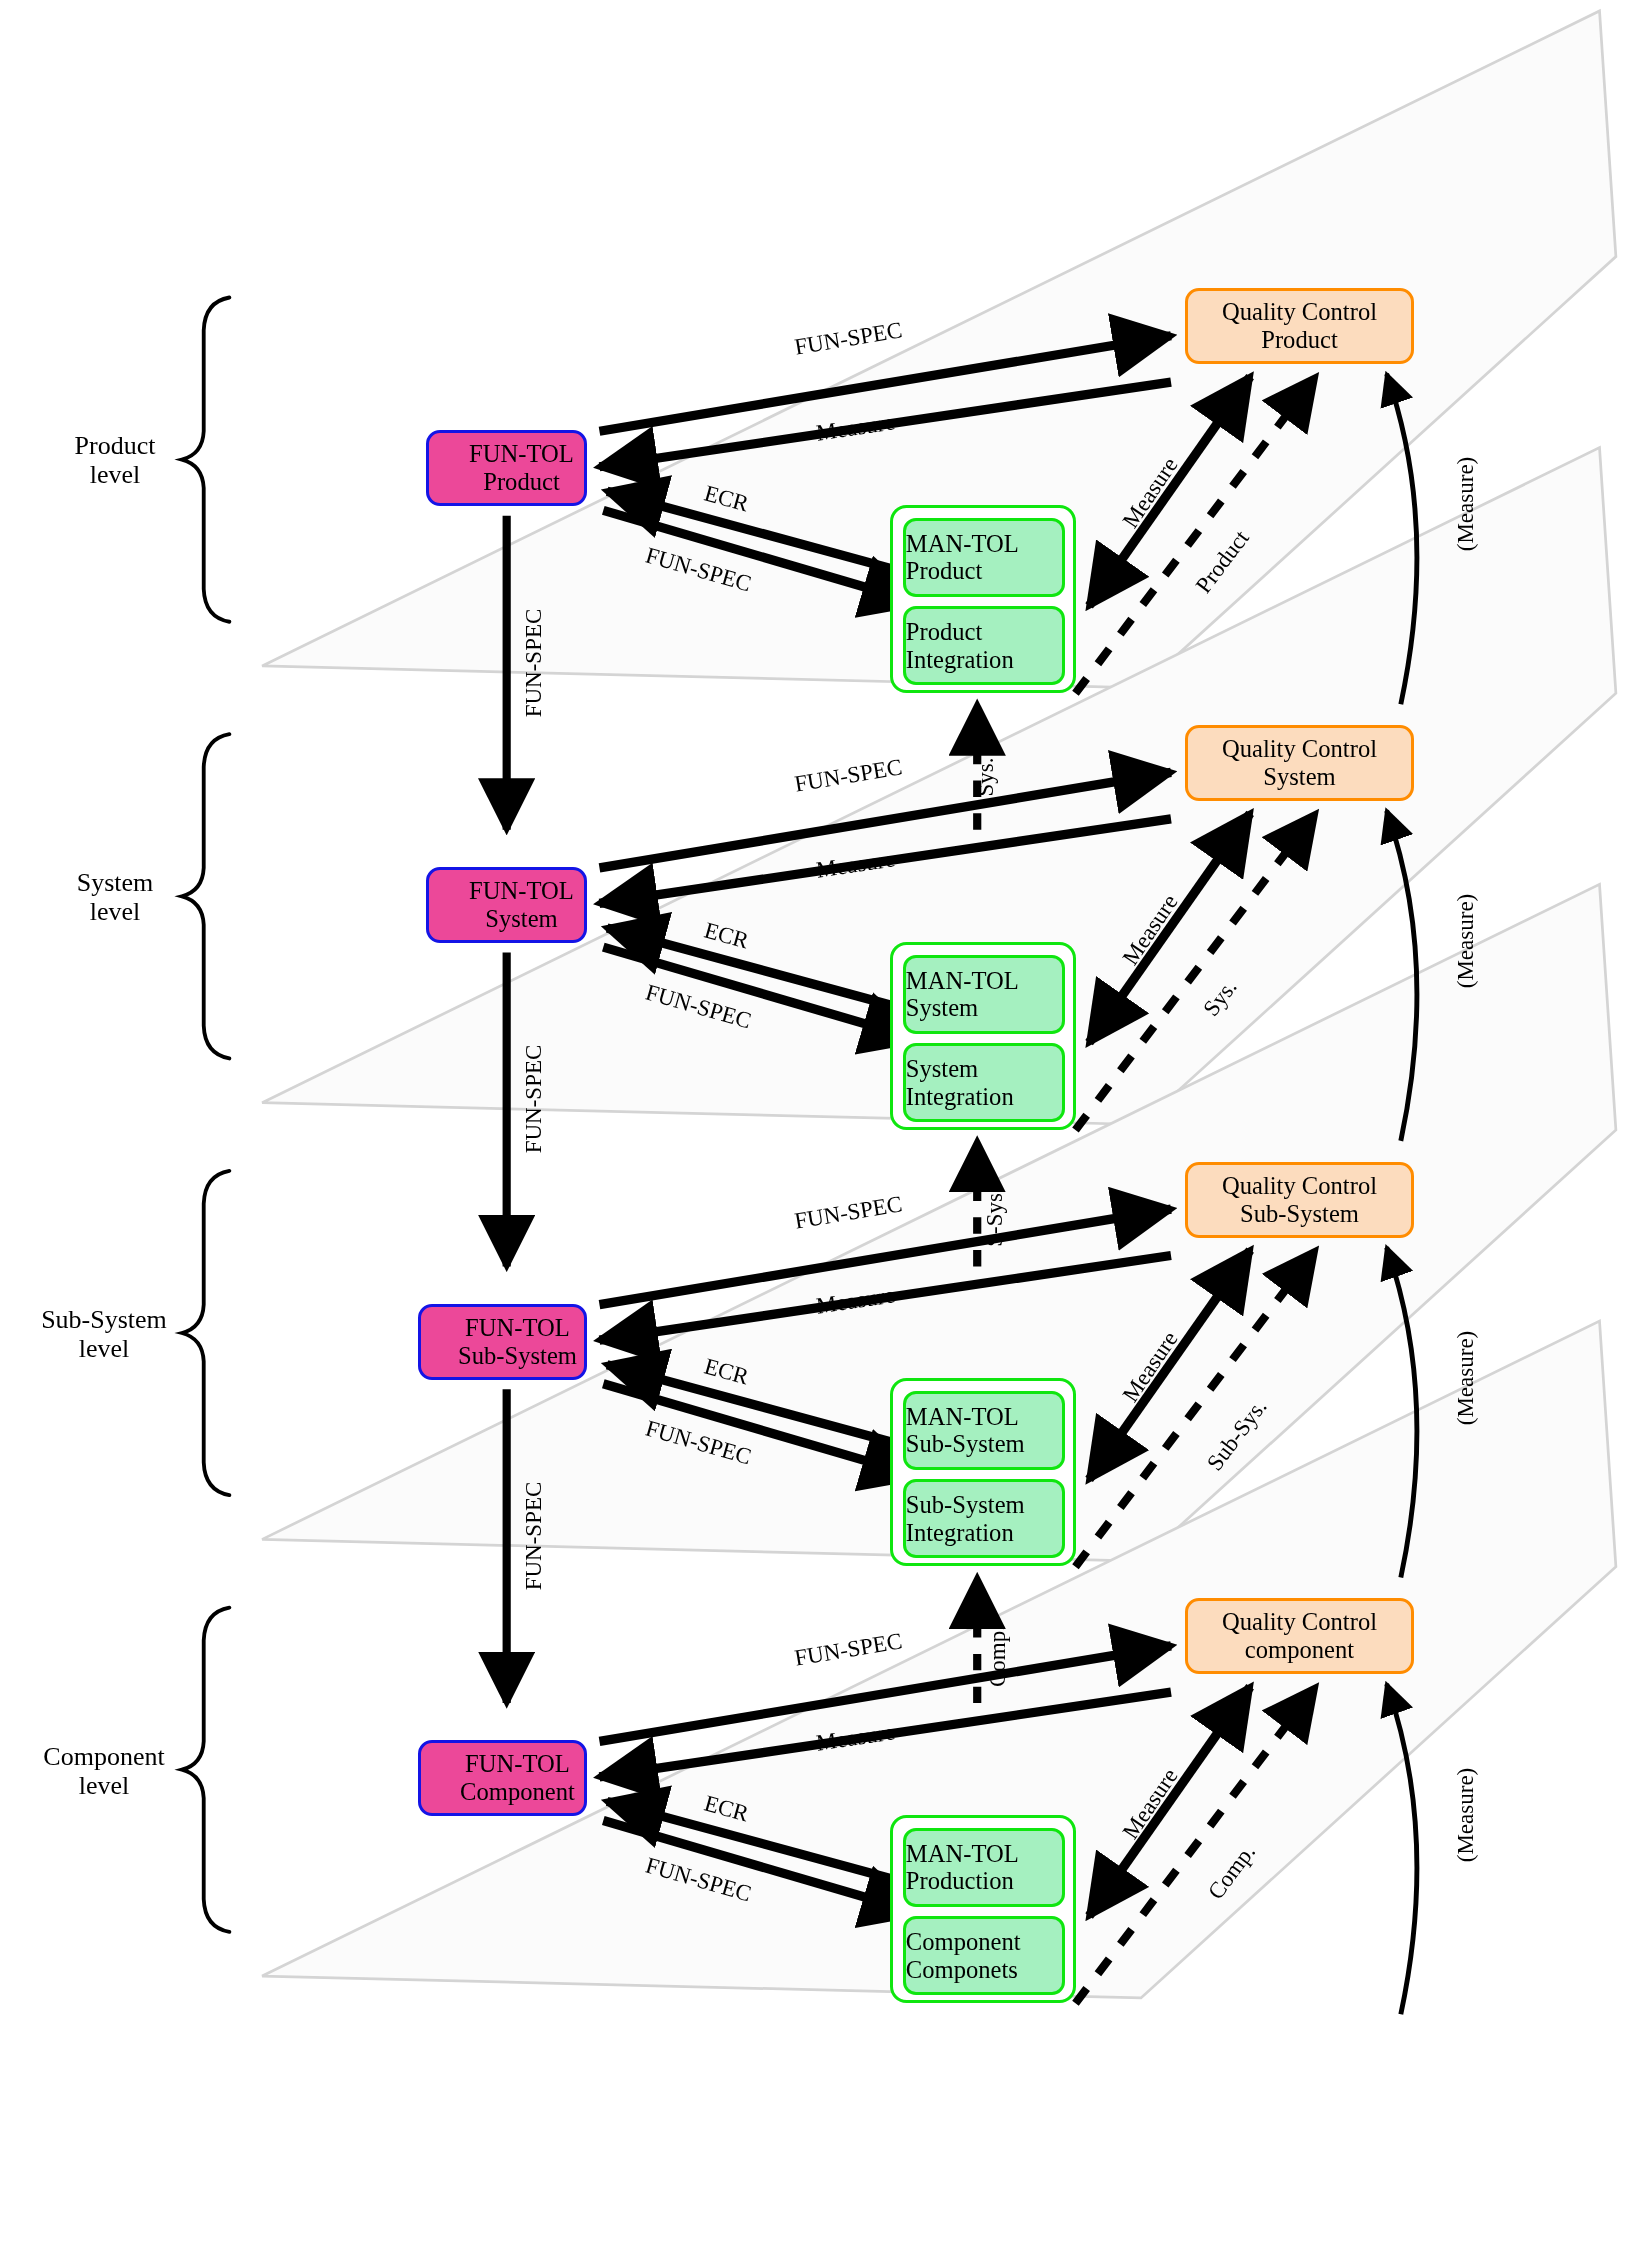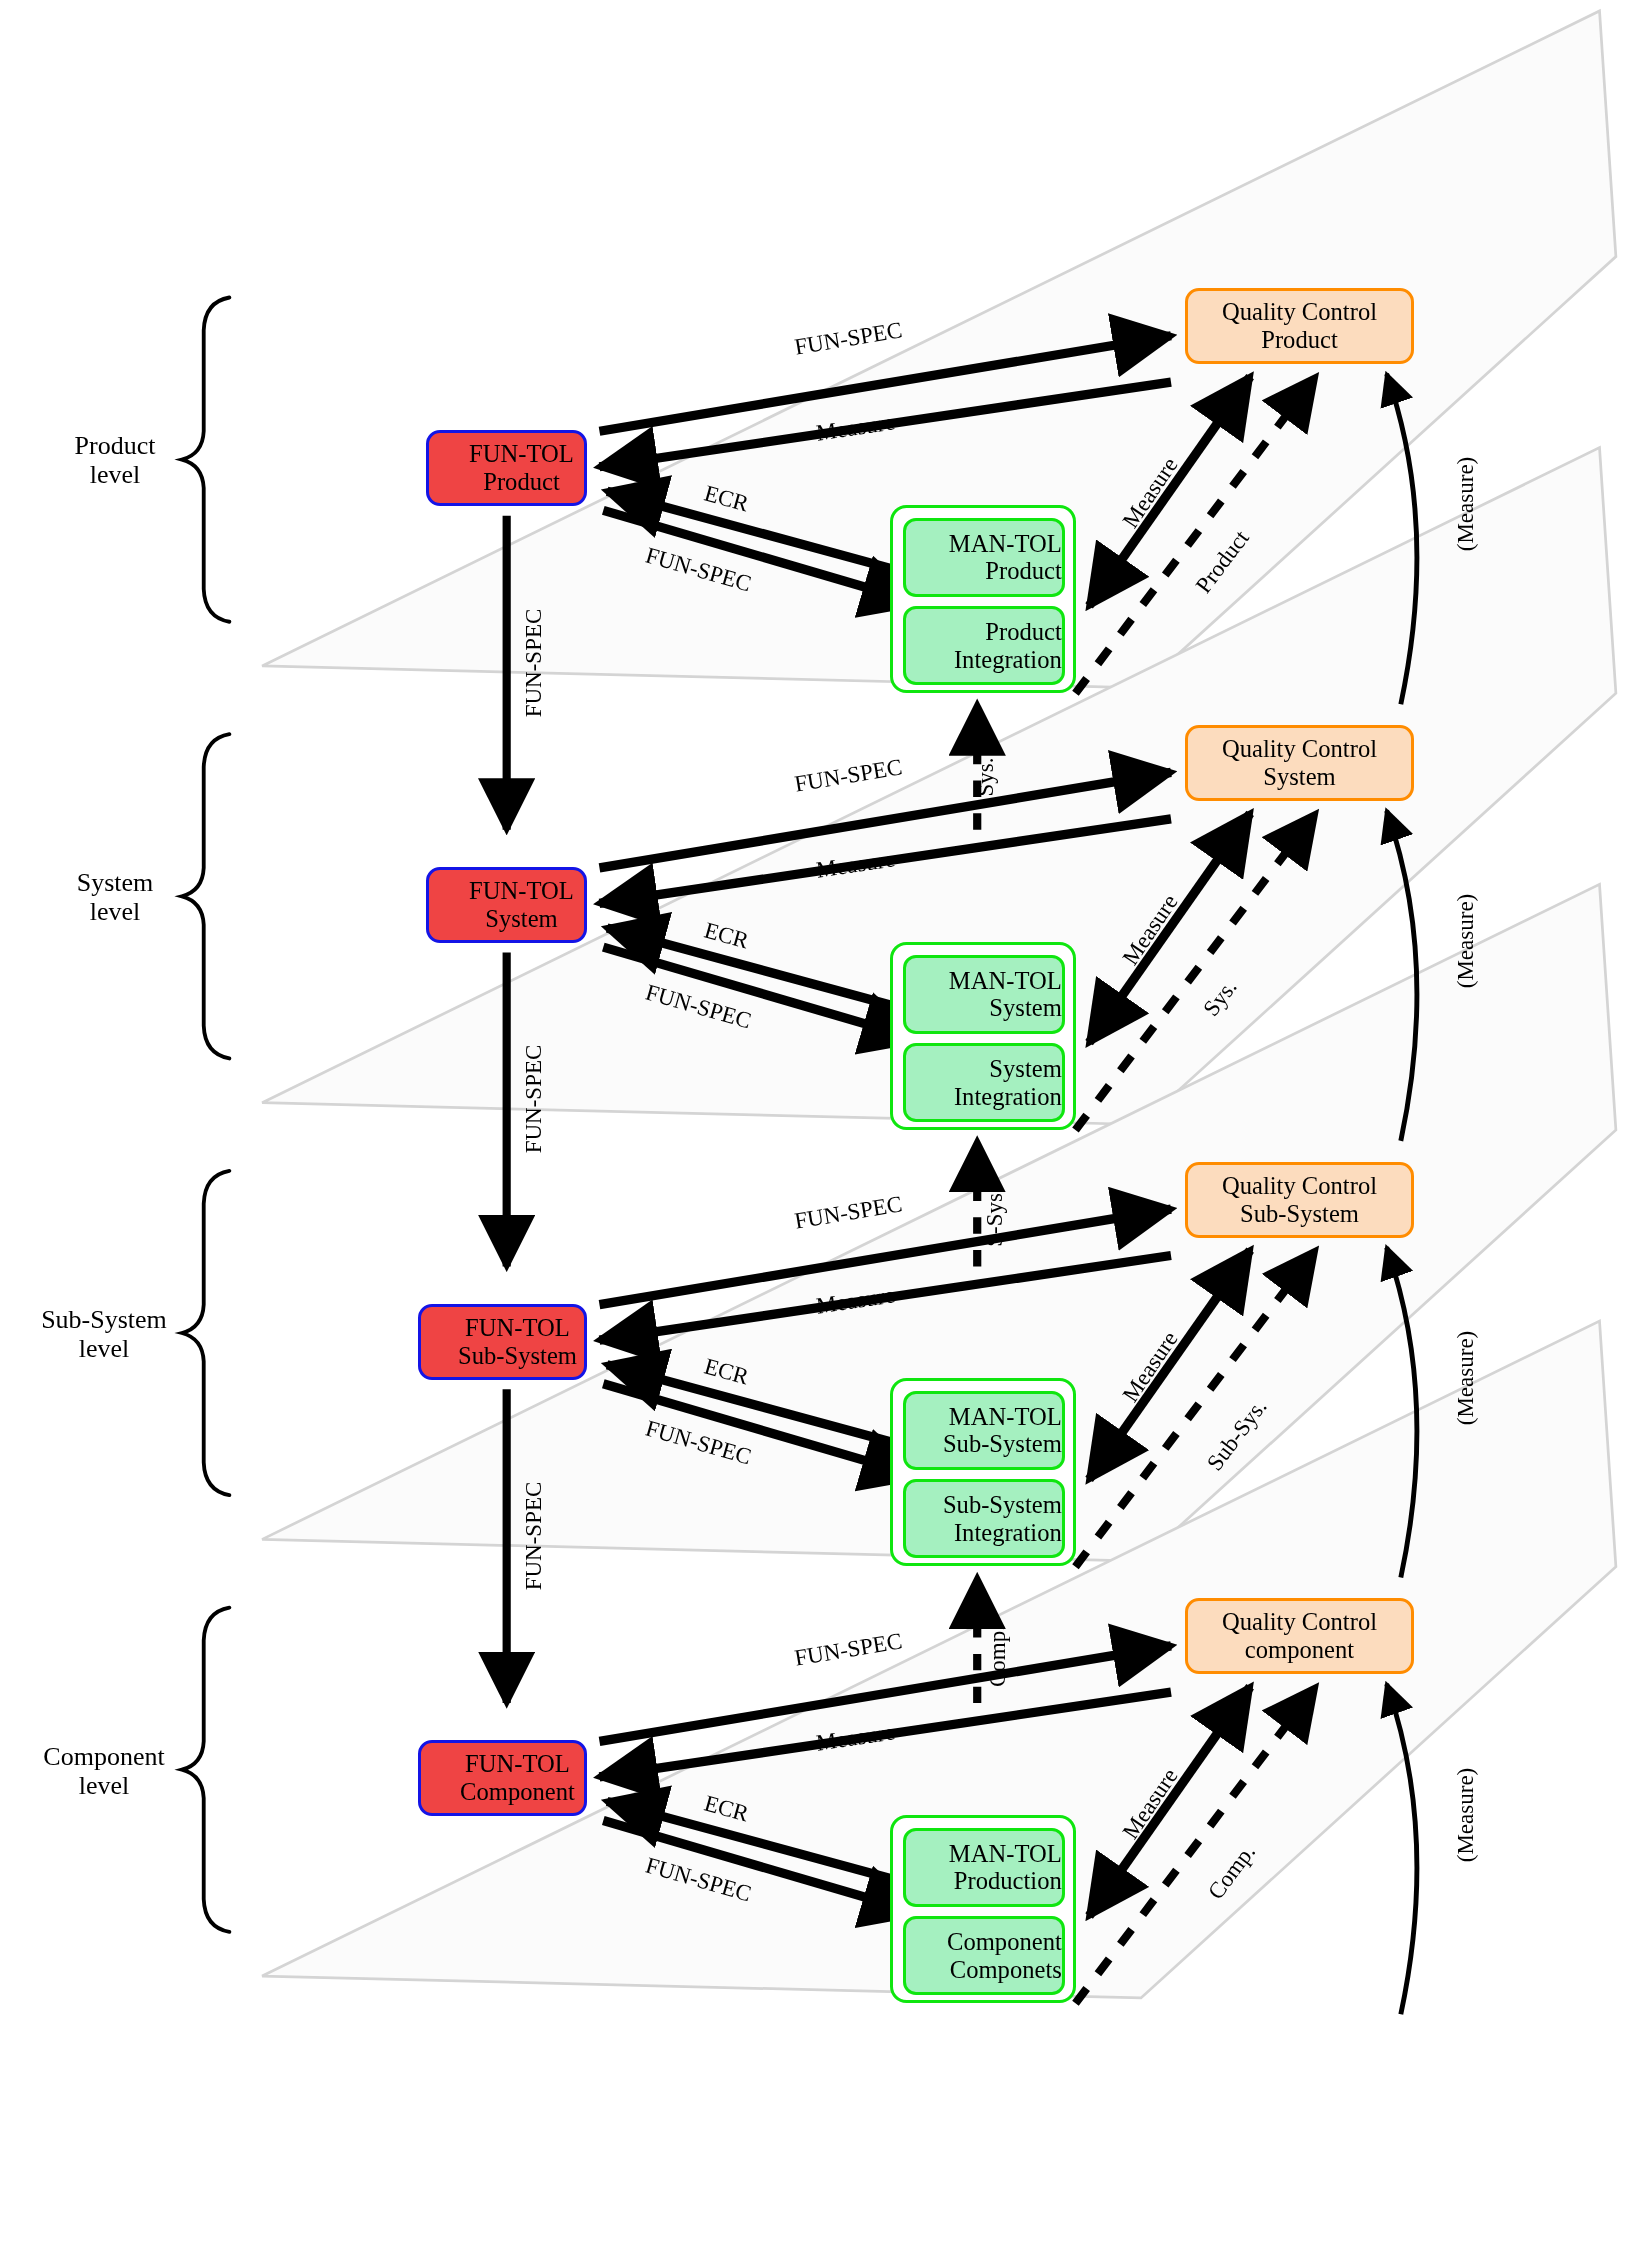--- a/index.html
+++ b/index.html
@@ -2,28 +2,28 @@
 <html style="font-size:8.7px"><head>
 <meta charset="utf-8">
 <style>
   html,body{margin:0;padding:0;background:#ffffff;}
   body{font-family:"Liberation Serif","DejaVu Serif",serif;}
   #stage{position:relative;width:1628px;height:2261px;background:#fff;overflow:hidden;}
   #svgroot{position:absolute;left:0;top:0;width:1628px;height:2261px;}
 
   .node{position:absolute;box-sizing:border-box;display:flex;flex-direction:column;
         align-items:center;justify-content:center;text-align:center;line-height:1.12;}
-  .funtol{background:#ef4444;border:3.8px solid #1414e6;border-radius:14px;
+  .funtol{background:#ec4899;border:3.8px solid #1414e6;border-radius:14px;
           color:#000;font-size:24.6px;padding-left:30px;}
   .qc{background:#fcdcbe;border:3.8px solid #ff8c00;border-radius:14px;
       color:#000;font-size:24.6px;}
   .mangroup{background:#ffffff;border:3.8px solid #0fe60f;border-radius:16.4px;}
   .manbox{background:#a5f0c0;border:3.3px solid #0fe60f;border-radius:13px;
           color:#000;font-size:24.6px;display:flex;flex-direction:column;
-          align-items:flex-end;justify-content:center;text-align:center;line-height:1.12;
+          align-items:flex-start;justify-content:center;text-align:center;line-height:1.12;
           box-sizing:border-box;}
 
   .levellabel{position:absolute;text-align:center;font-size:26px;color:#000;
               line-height:1.12;}
 
   .edgelabel{position:absolute;font-size:23px;color:#000;white-space:nowrap;
              transform-origin:50% 50%;}
 </style>
 </head>
 <body>

